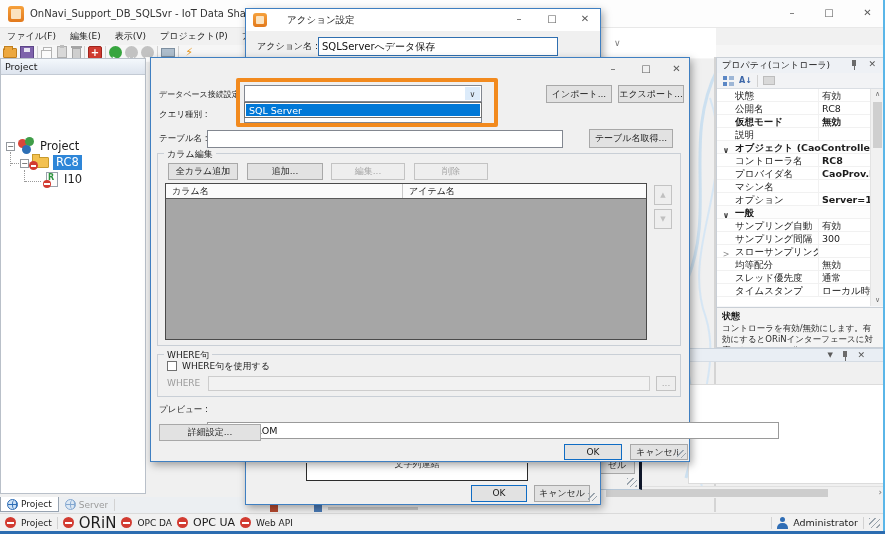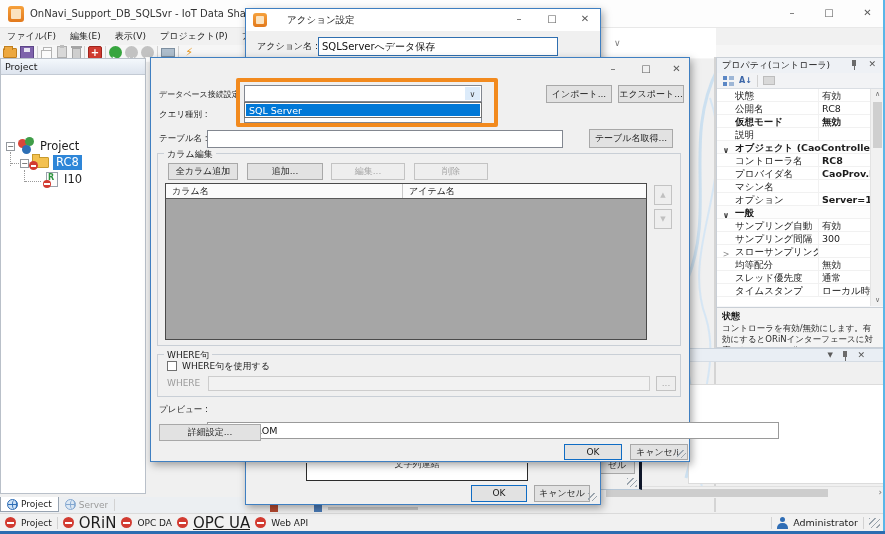--- a/index.html
+++ b/index.html
@@ -333,21 +333,21 @@
 
   <div class="abs" style="left:0;top:513px;width:885px;height:18px;background:#f1f1f1;border-top:1px solid #dadada;display:flex;align-items:center;gap:5px;padding:0 5px;">
     <span class="sbi"></span>
     <span class="t" style="font-size:9px;">Project</span>
     <span class="sep-v"></span>
     <span class="sbi"></span>
     <span class="t" style="font-size:15px;">ORiN</span>
     <span class="sbi"></span>
     <span class="t" style="font-size:9px;">OPC DA</span>
     <span class="sbi"></span>
-    <span class="t" style="font-size:15px;text-decoration:underline;">OPC UA</span>
+    <span class="t" style="font-size:11px;">OPC UA</span>
     <span class="sbi"></span>
     <span class="t" style="font-size:9px;">Web API</span>
     <span style="flex:1;"></span>
     <span class="sep-v"></span>
     <span class="person"></span>
     <span class="t" style="font-size:9.5px;">Administrator</span>
     <span class="sep-v"></span>
     <span class="grip" style="width:11px;height:10px;"></span>
   </div>
 

